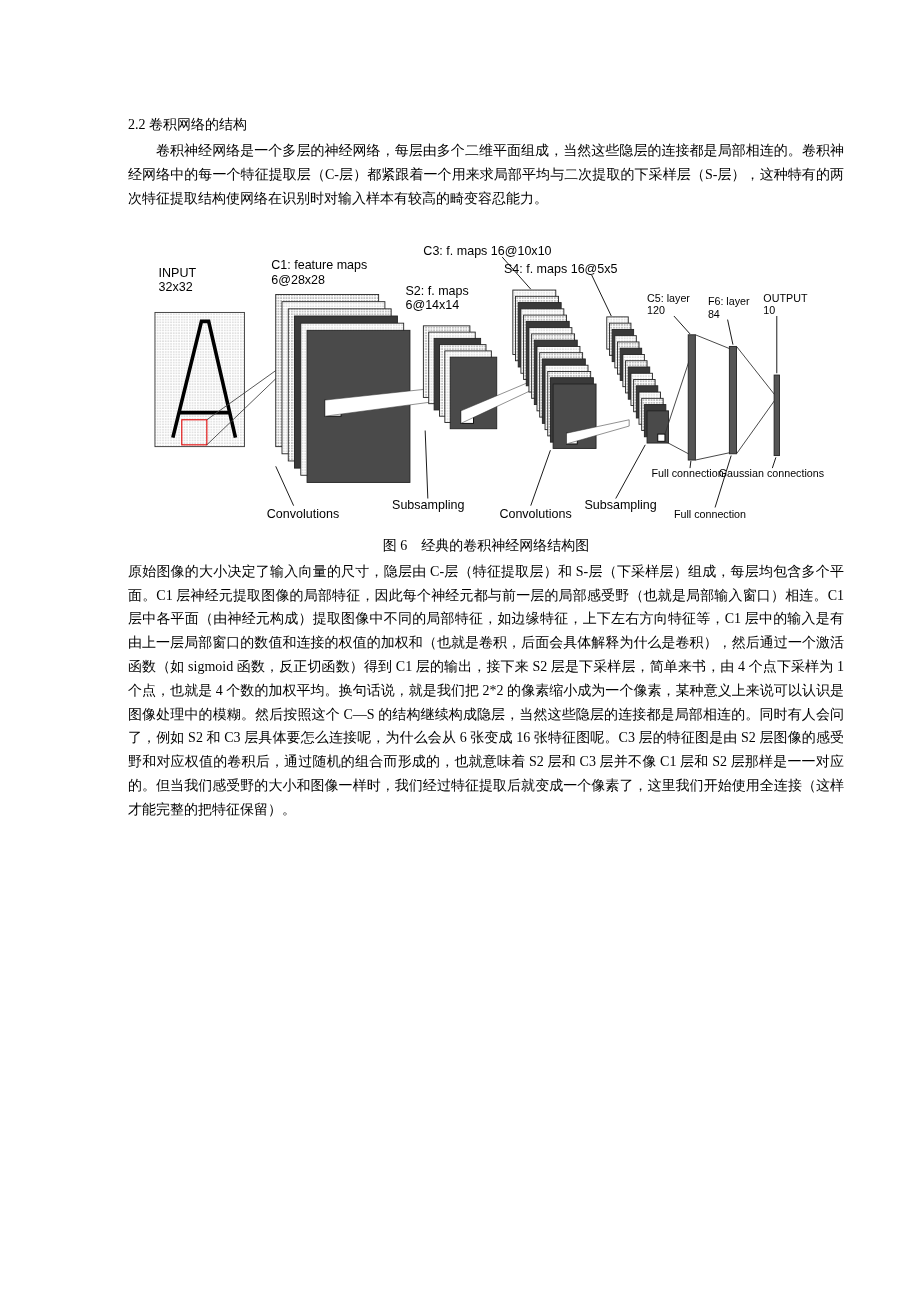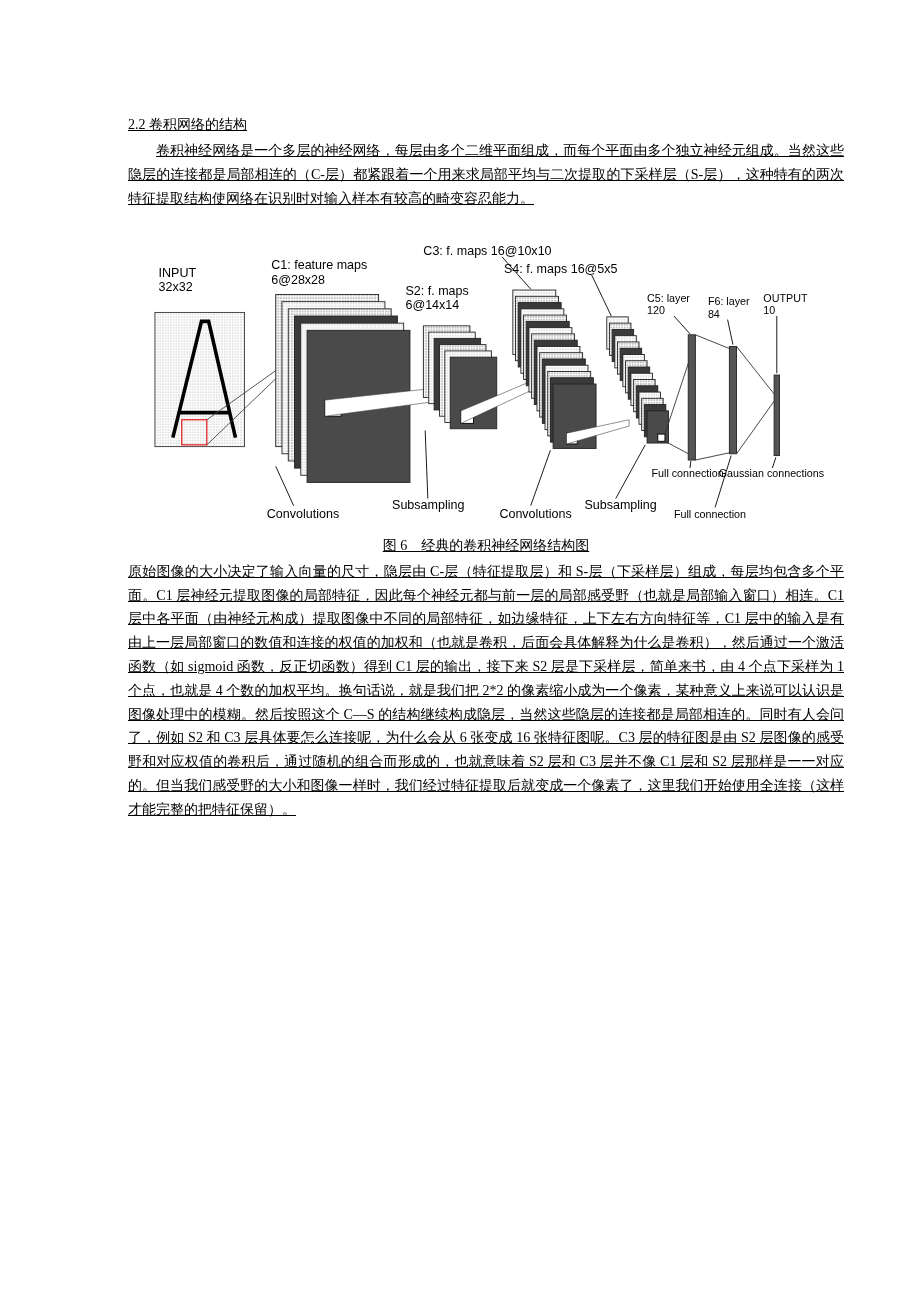--- a/index.html
+++ b/index.html
@@ -5,21 +5,20 @@
     * { margin: 0; padding: 0; box-sizing: border-box; }
     body {
       width: 920px;
       height: 1302px;
       background: #ffffff;
       font-family: "SimSun", "宋体", serif;
       color: #000;
     }
     .page {
       padding: 112px 76px 0 128px;
-      text-decoration: underline;
     }
     .heading {
       font-size: 14px;
       line-height: 1.8;
       margin-bottom: 2px;
     }
     .para {
       font-size: 14px;
       line-height: 1.7;
       text-align: justify;
@@ -38,21 +37,21 @@
       margin-bottom: 2px;
     }
     .lbl { font-family: Arial, sans-serif; font-size: 14px; fill: #000; }
     .lbl-sm { font-family: Arial, sans-serif; font-size: 12px; fill: #000; }
   </style>
 </head>
 <body>
 
 <div class="page">
   <div class="heading">2.2  卷积网络的结构</div>
-  <div class="para indent">卷积神经网络是一个多层的神经网络，每层由多个二维平面组成，而每个平面由多个独立神经元组成。当然这些隐层的连接都是局部相连的（C-层）都紧跟着一个用来求局部平均与二次提取的下采样层（S-层），这种特有的两次特征提取结构使网络在识别时对输入样本有较高的畸变容忍能力。</div>
+  <div class="para indent">卷积神经网络是一个多层的神经网络，每层由多个二维平面组成，当然这些隐层的连接都是局部相连的。卷积神经网络中的每一个特征提取层（C-层）都紧跟着一个用来求局部平均与二次提取的下采样层（S-层），这种特有的两次特征提取结构使网络在识别时对输入样本有较高的畸变容忍能力。</div>
 
   <div class="figure-wrap">
     <svg width="680" height="290" viewBox="0 0 760 320">
       <defs>
         <pattern id="dots" width="3" height="3" patternUnits="userSpaceOnUse">
           <rect width="3" height="3" fill="#fff"></rect>
           <circle cx="1" cy="1" r="0.7" fill="#555"></circle>
         </pattern>
         <pattern id="dots2" width="3" height="3" patternUnits="userSpaceOnUse">
           <rect width="3" height="3" fill="#fff"></rect>

